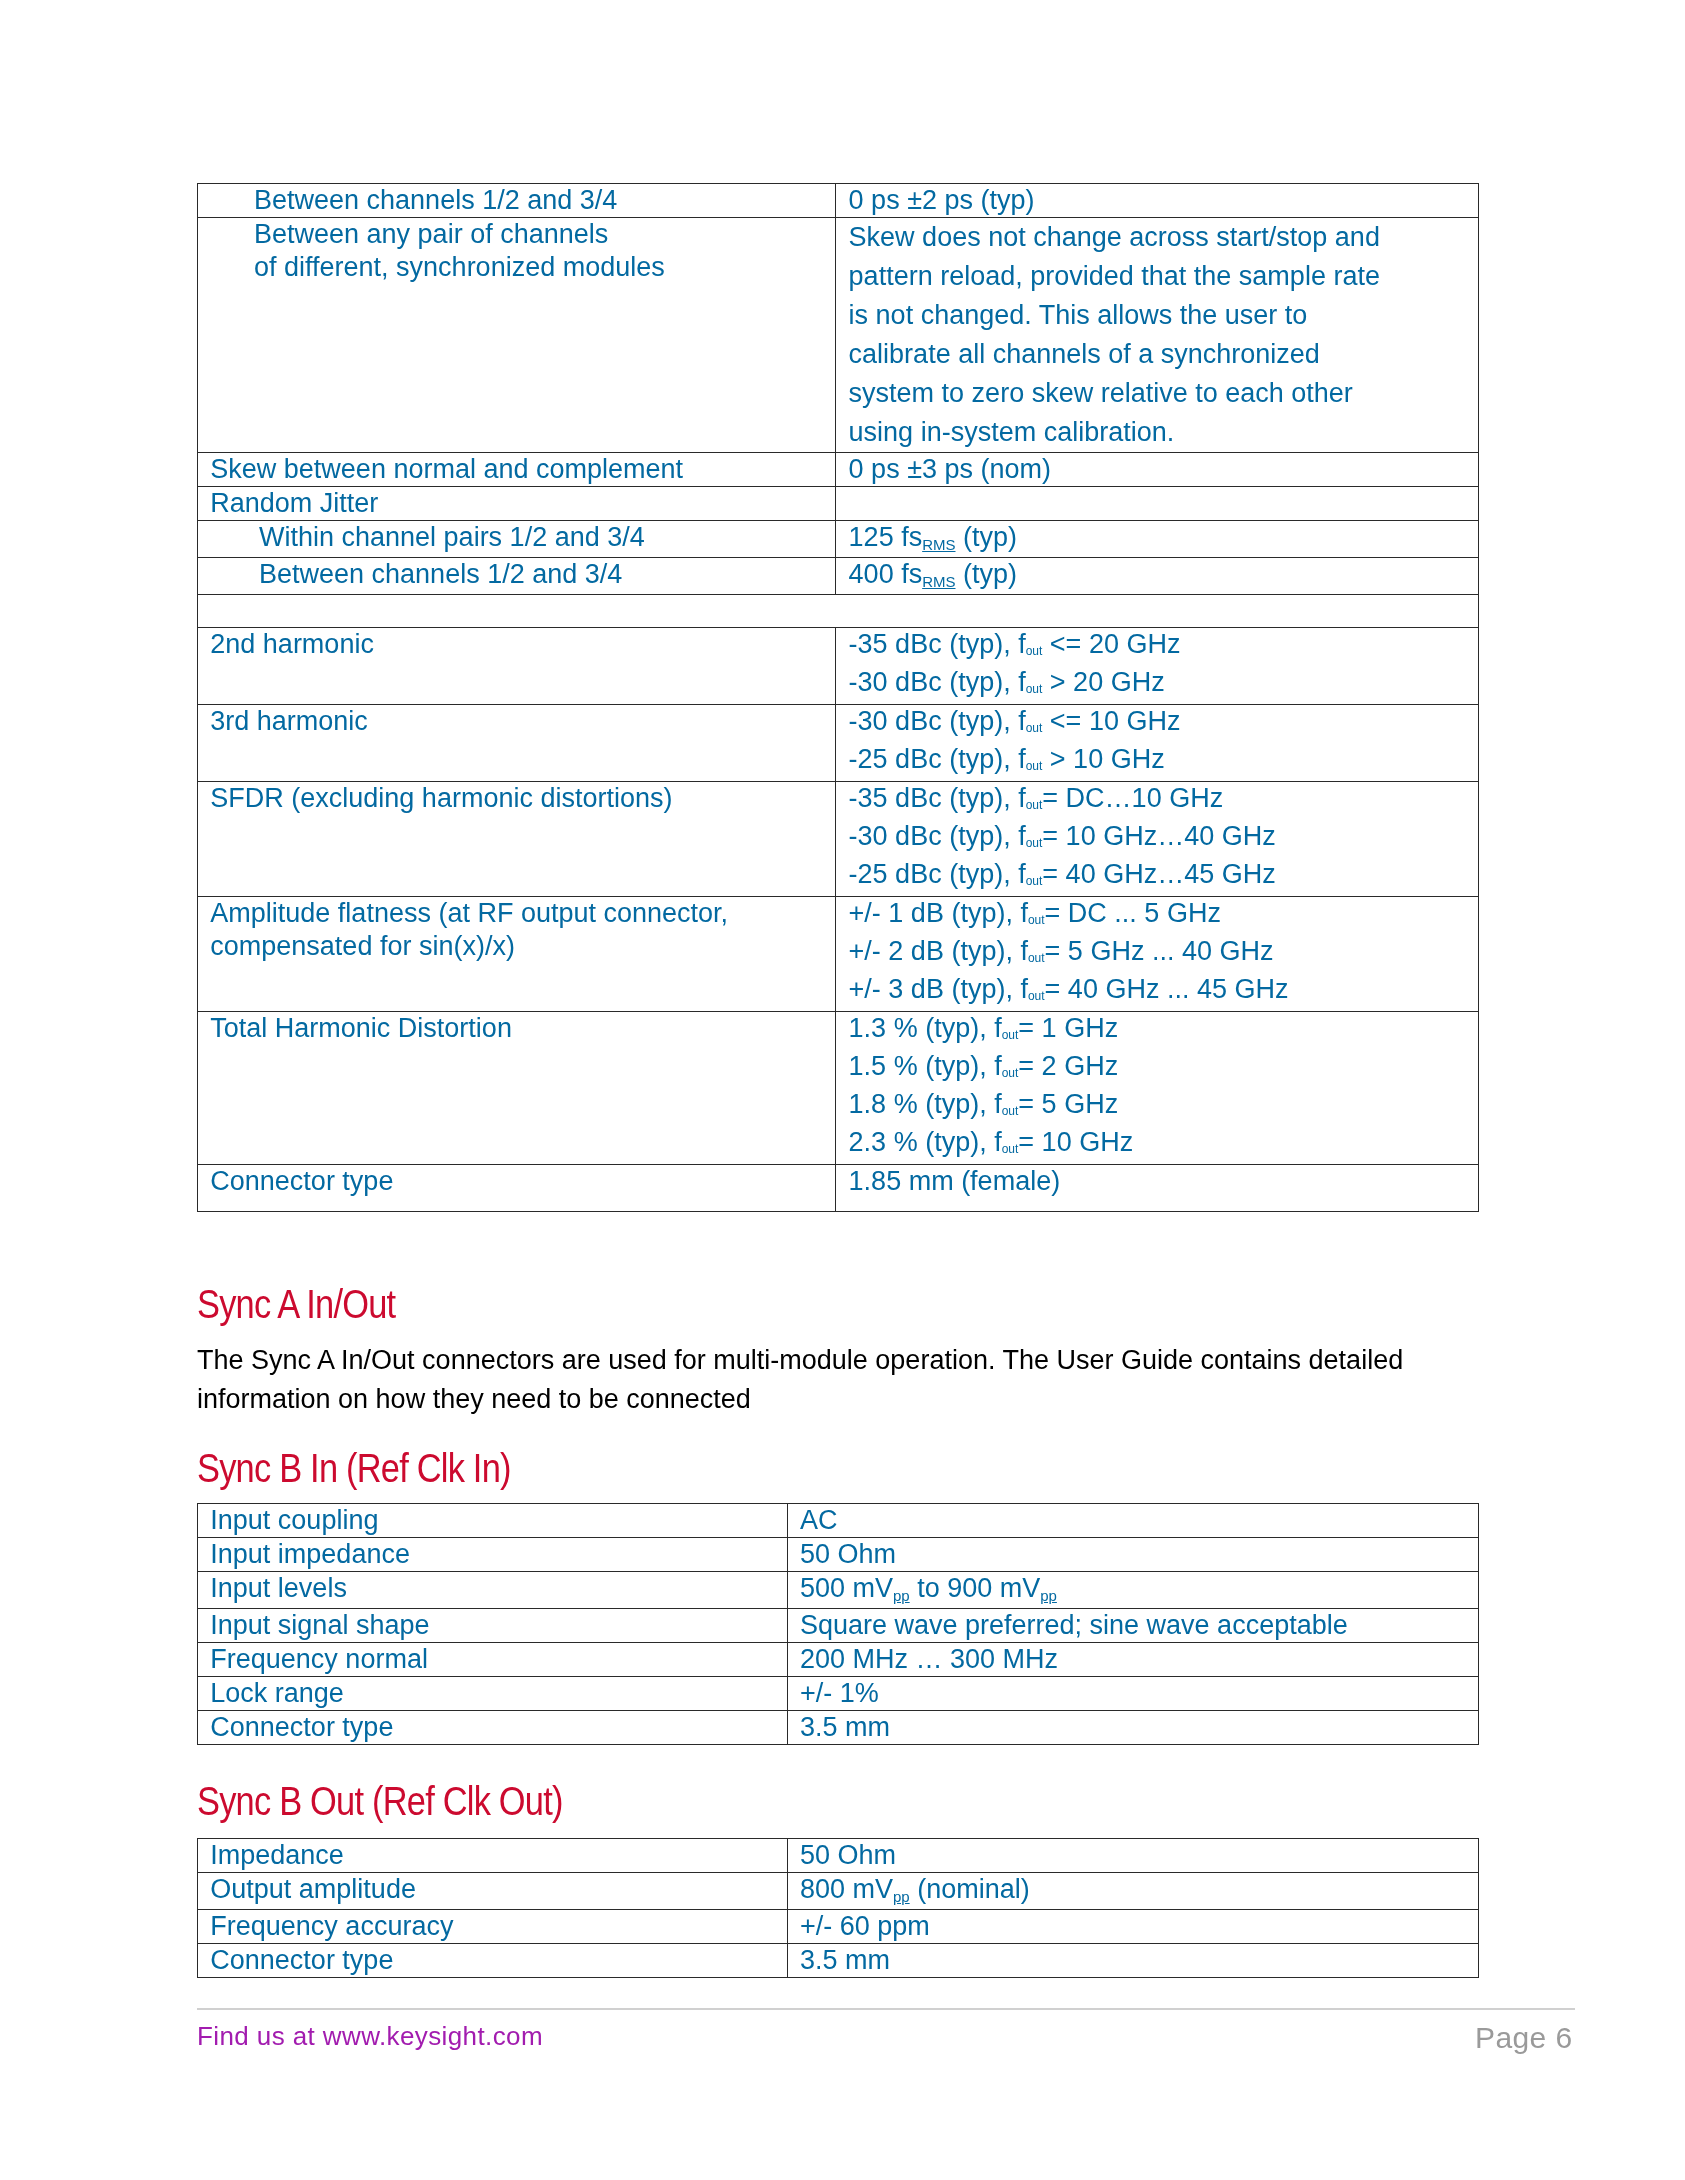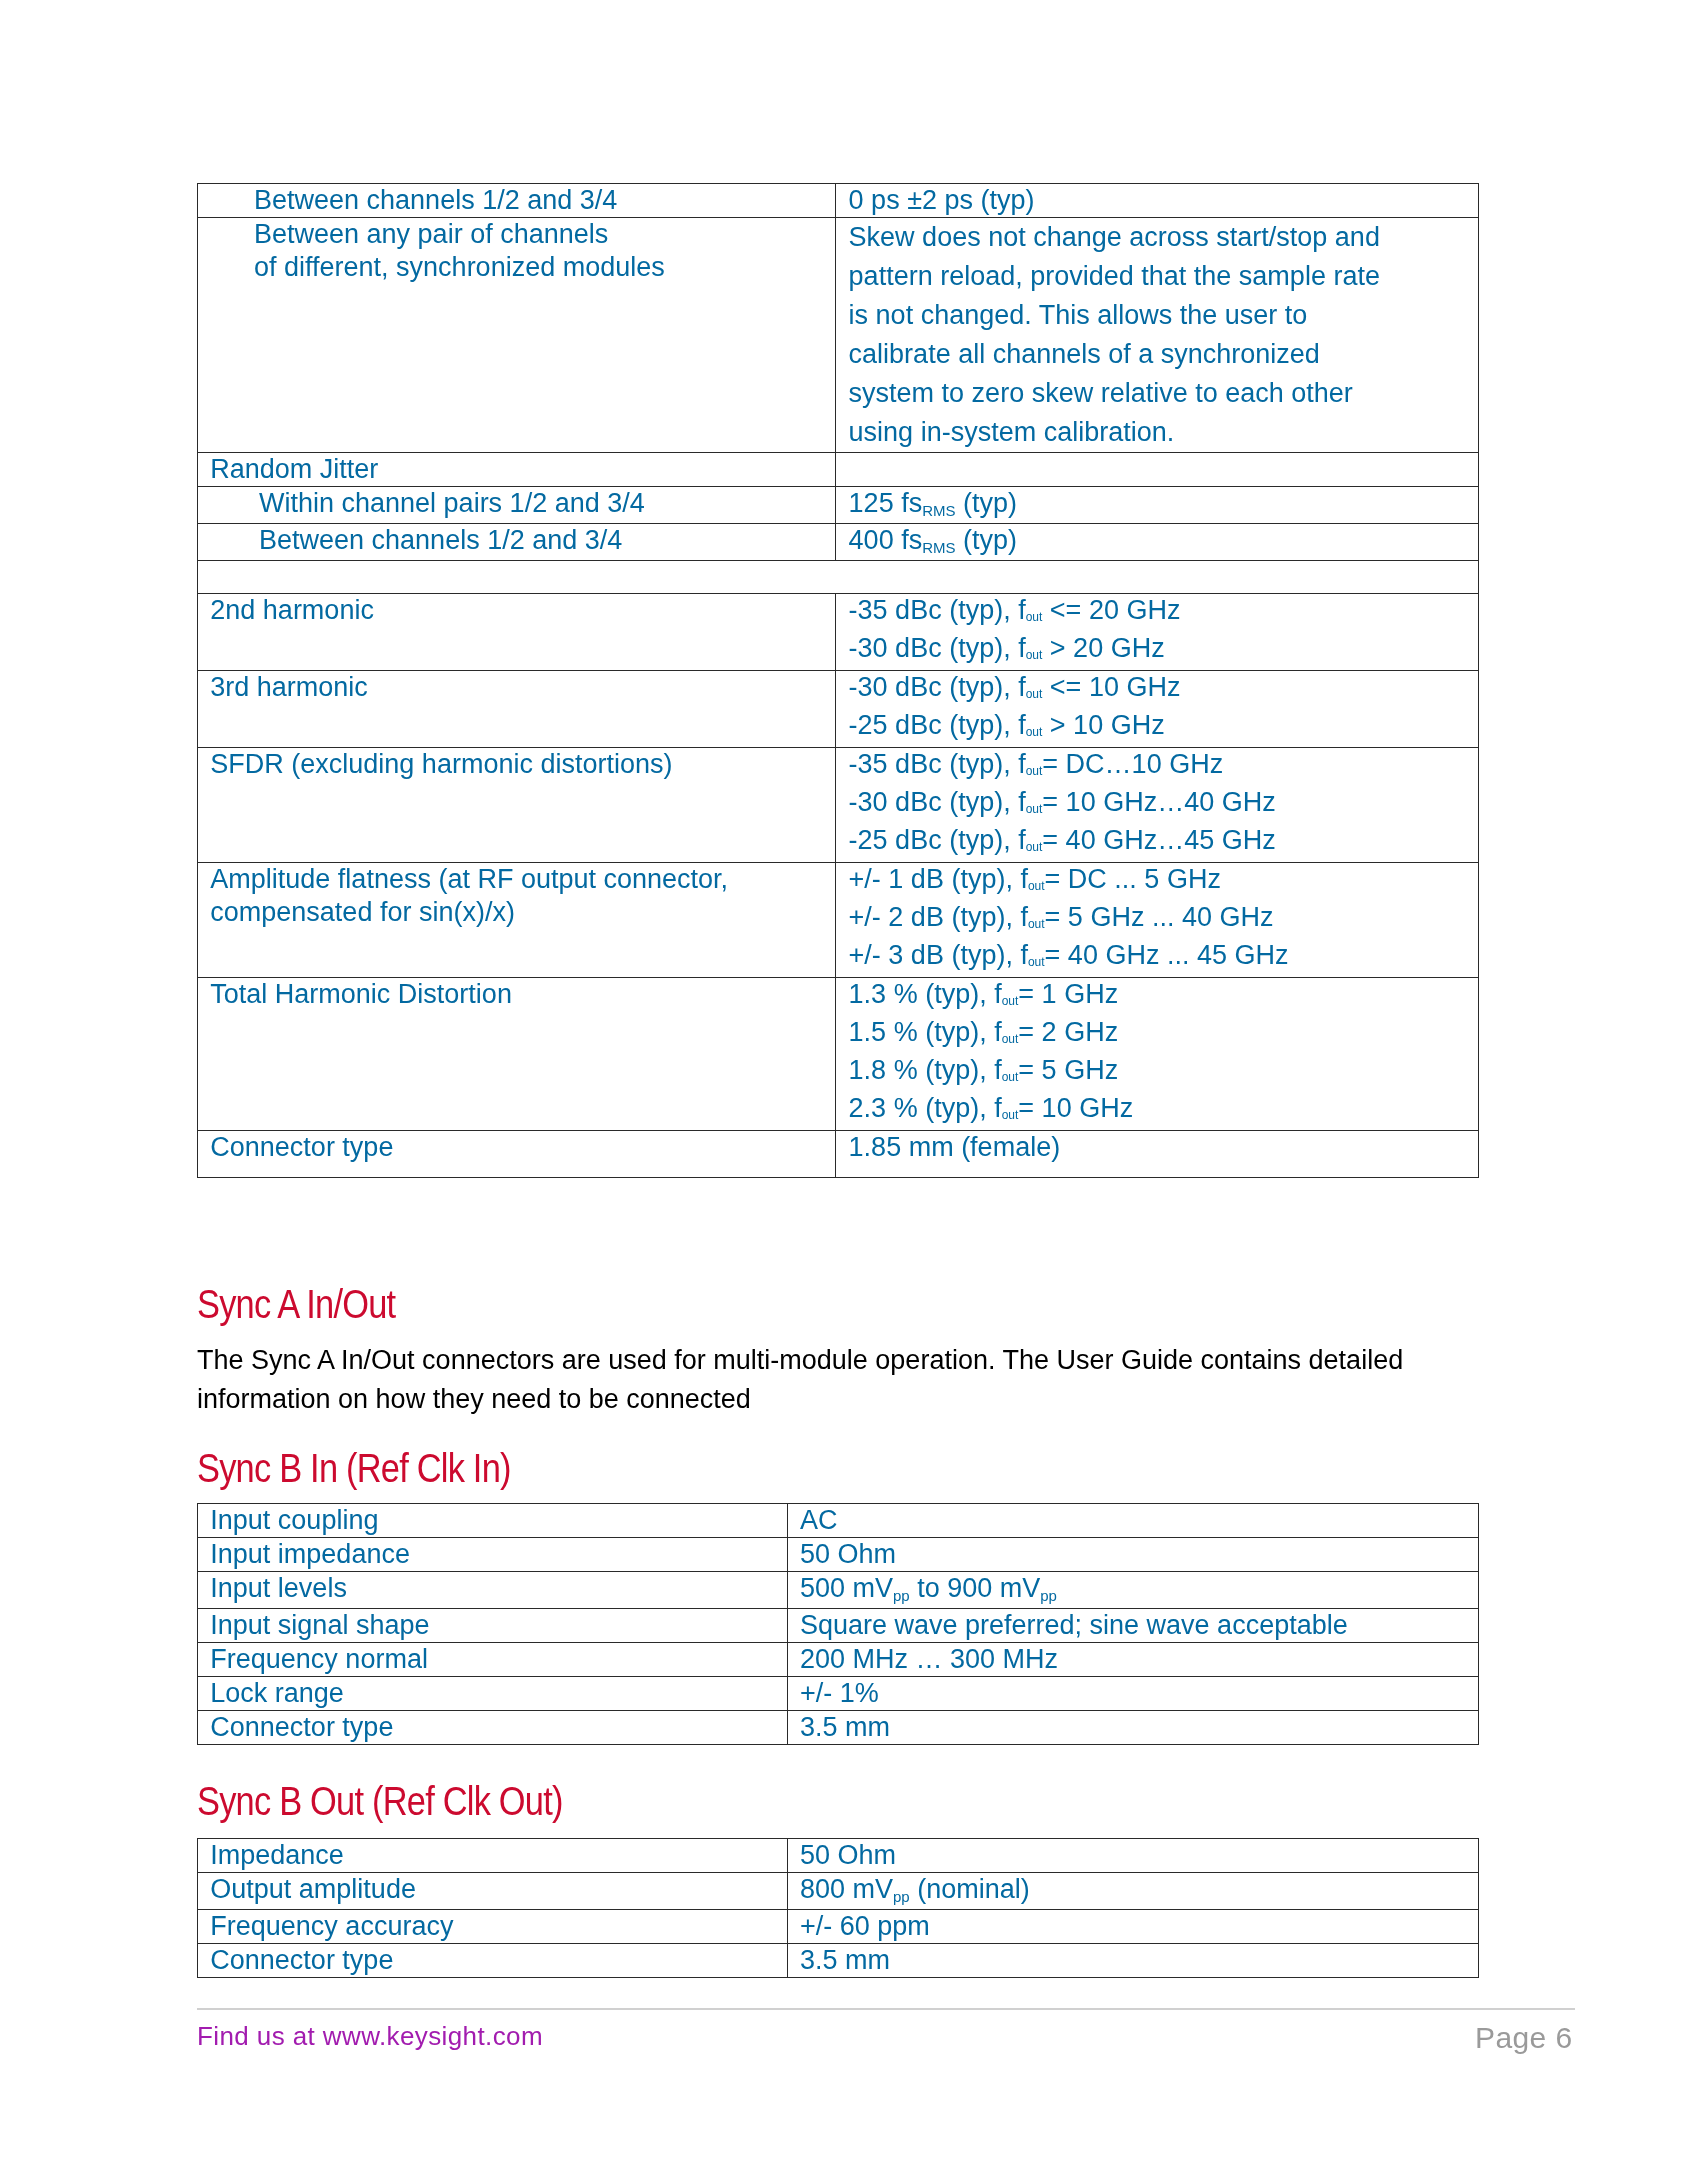--- a/index.html
+++ b/index.html
@@ -7,21 +7,21 @@
   .page { position: absolute; left: 0; top: 0; width: 1685px; height: 2180px; }
 
   table.spec { position: absolute; left: 197px; width: 1282px; border-collapse: collapse; font-size: 27px; line-height: 33px; color: #0369a1; }
   table.spec td { border: 1.8px solid #2a2a2a; padding: 0 12.3px; vertical-align: top; }
   table.spec td.lab { width: 564px; }
   table.spec td.val { }
   .ind1 { padding-left: 56px !important; }
   .ind2 { padding-left: 61px !important; }
   .skew-text { line-height: 39px; padding-top: 3.5px; padding-bottom: 8.8px; }
   .multi div { line-height: 33px; }
-  sub.s { font-size: 15px; vertical-align: baseline; position: relative; top: 3.5px; }
+  sub.s { font-size: 15px; vertical-align: baseline; position: relative; top: 3.5px; text-decoration: underline; }
   sub.t { font-size: 12px; vertical-align: baseline; position: relative; top: 1.8px; }
 
   #t1 { top: 183px; }
   #t2 { top: 1503px; }
   #t3 { top: 1838px; border-radius: 25px; }
 
   h2.sec { position: absolute; left: 197px; margin: 0; font-weight: normal; color: #cc0a2f; font-size: 40px; letter-spacing: -0.9px; transform: scaleX(0.86); transform-origin: left center; white-space: nowrap; }
   #h-syncA { top: 1282px; }
   #h-syncBin { top: 1446px; }
   #h-syncBout { top: 1779px; }
@@ -50,20 +50,24 @@
         <div>of different, synchronized modules</div>
       </td>
       <td class="val skew-text">
         <div>Skew does not change across start/stop and</div>
         <div>pattern reload, provided that the sample rate</div>
         <div>is not changed. This allows the user to</div>
         <div>calibrate all channels of a synchronized</div>
         <div>system to zero skew relative to each other</div>
         <div>using in-system calibration.</div>
       </td>
+    </tr>
+    <tr>
+      <td class="lab">Skew between normal and complement</td>
+      <td class="val">0 ps ±3 ps (nom)</td>
     </tr>
     <tr>
       <td class="lab">Random Jitter</td>
       <td class="val"></td>
     </tr>
     <tr>
       <td class="lab ind2">Within channel pairs 1/2 and 3/4</td>
       <td class="val"><span>125 fs</span><sub class="s">RMS</sub><span> (typ)</span></td>
     </tr>
     <tr>

